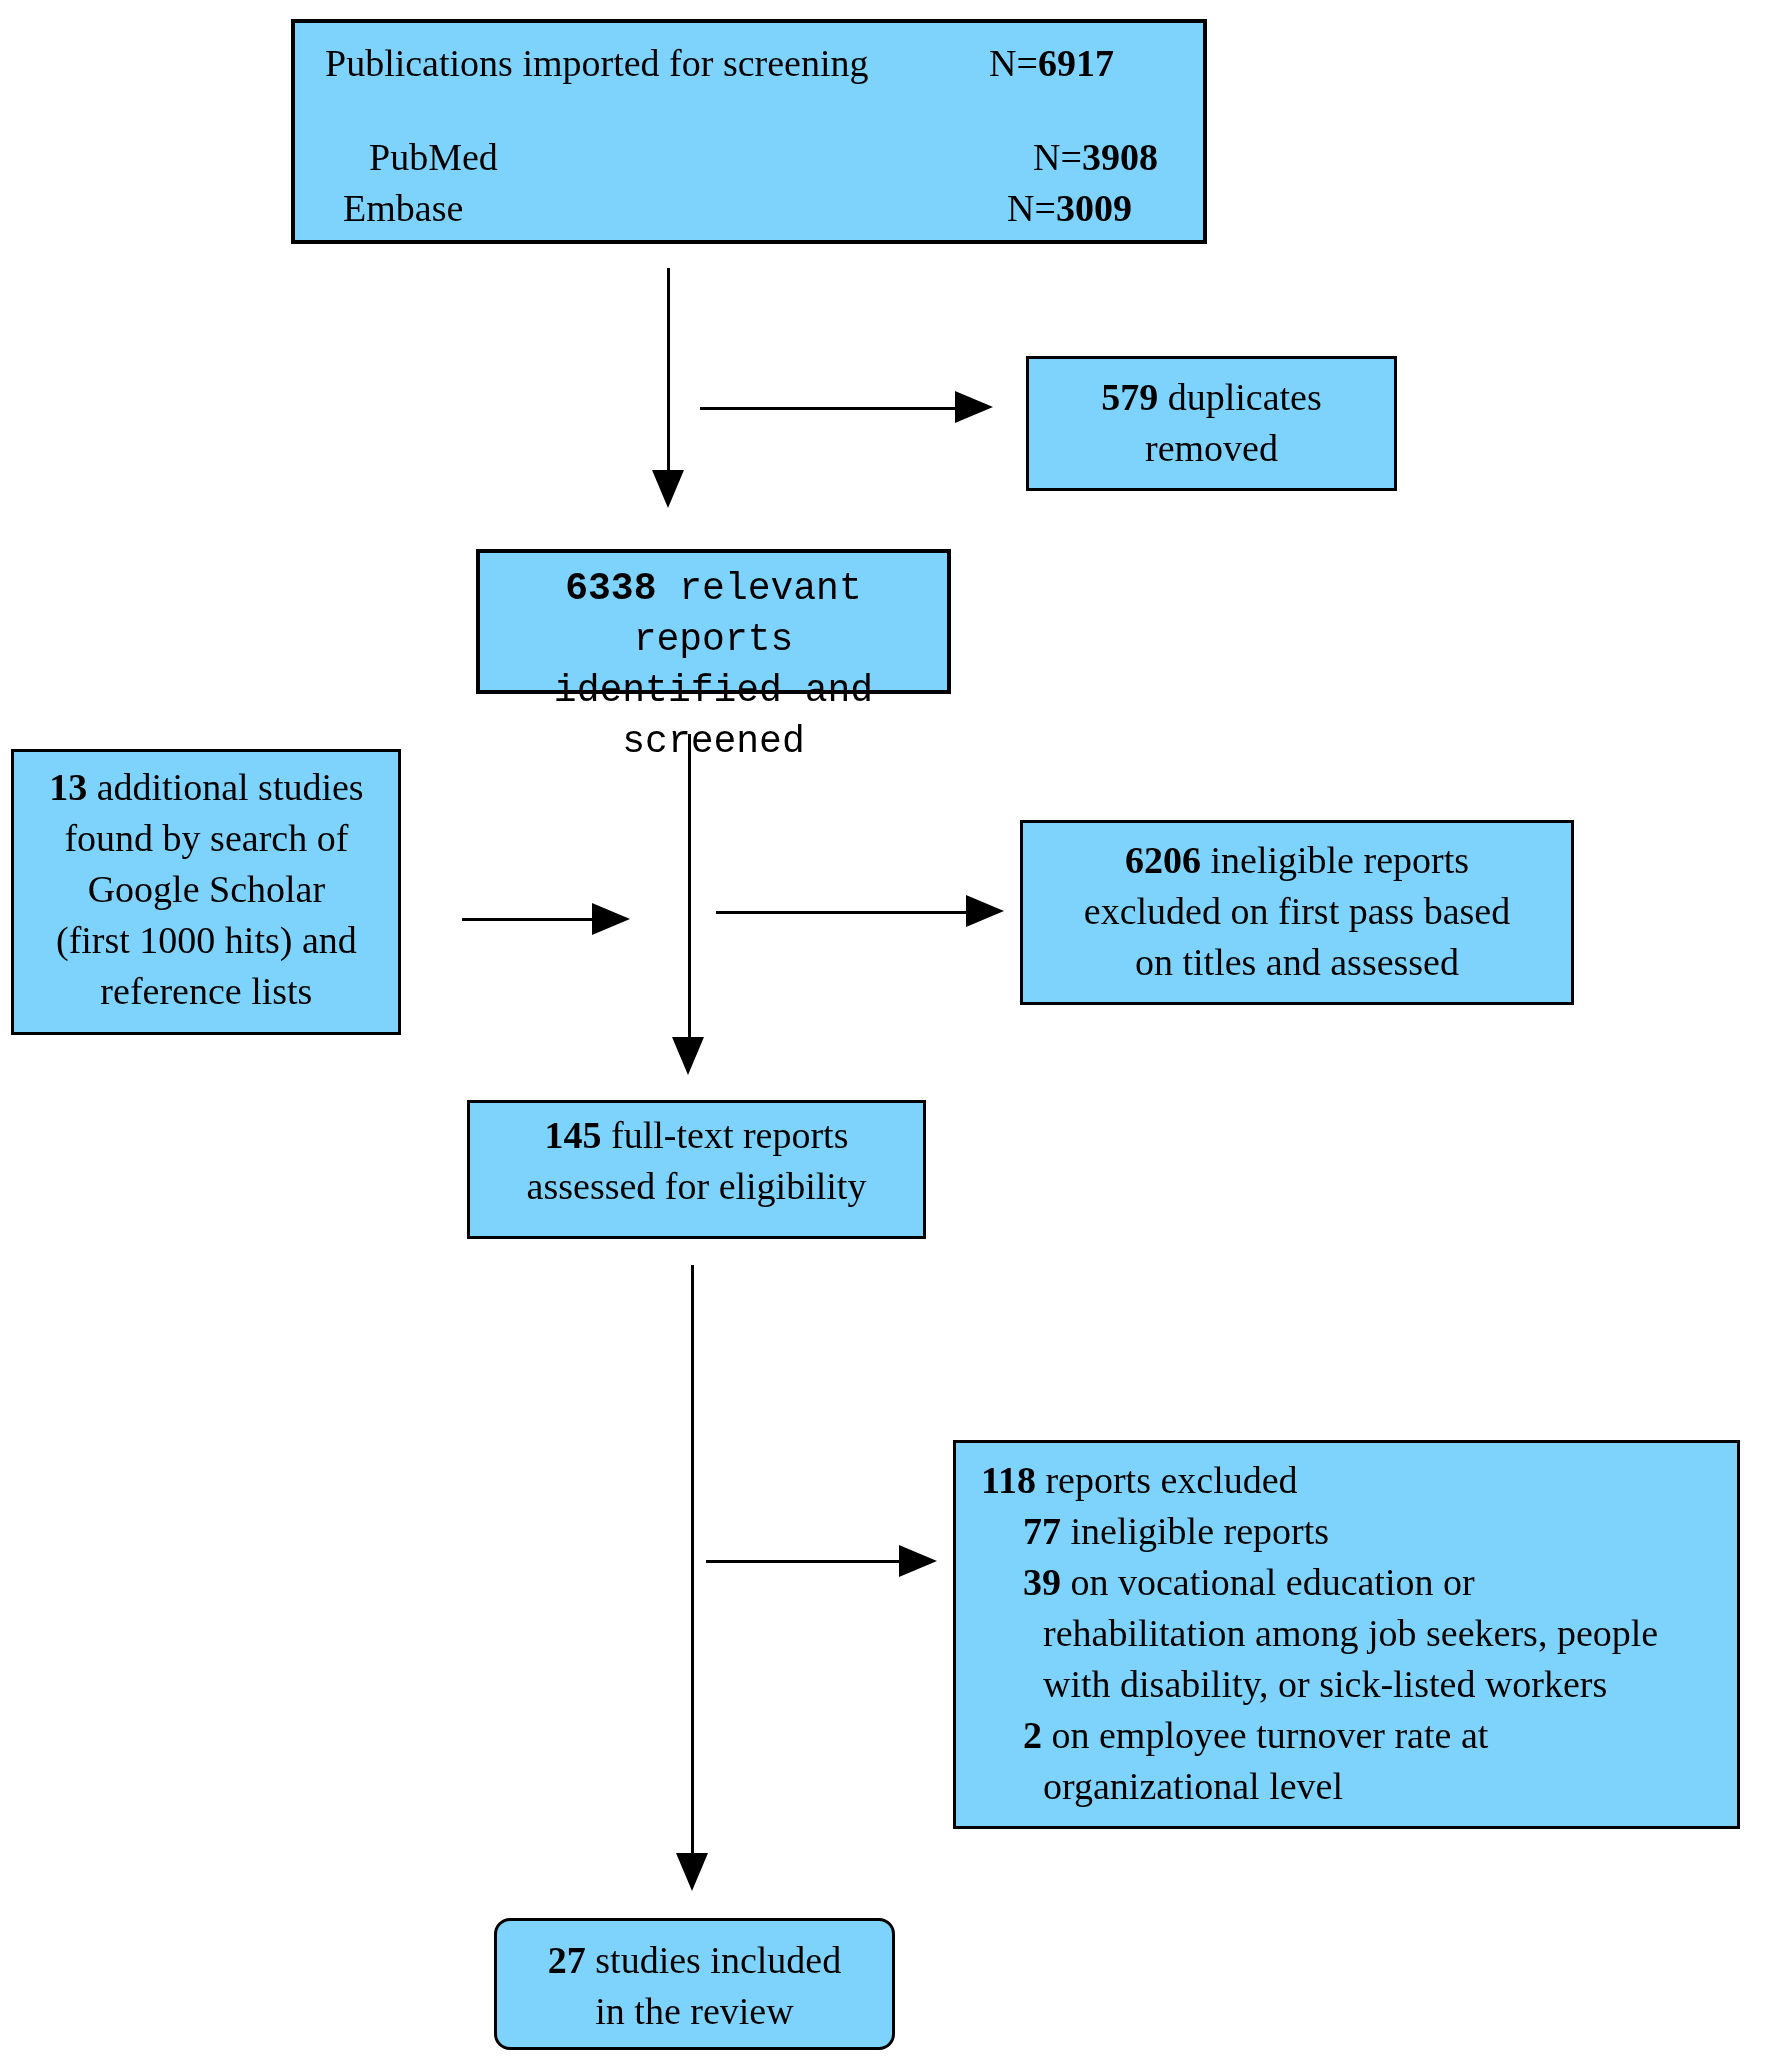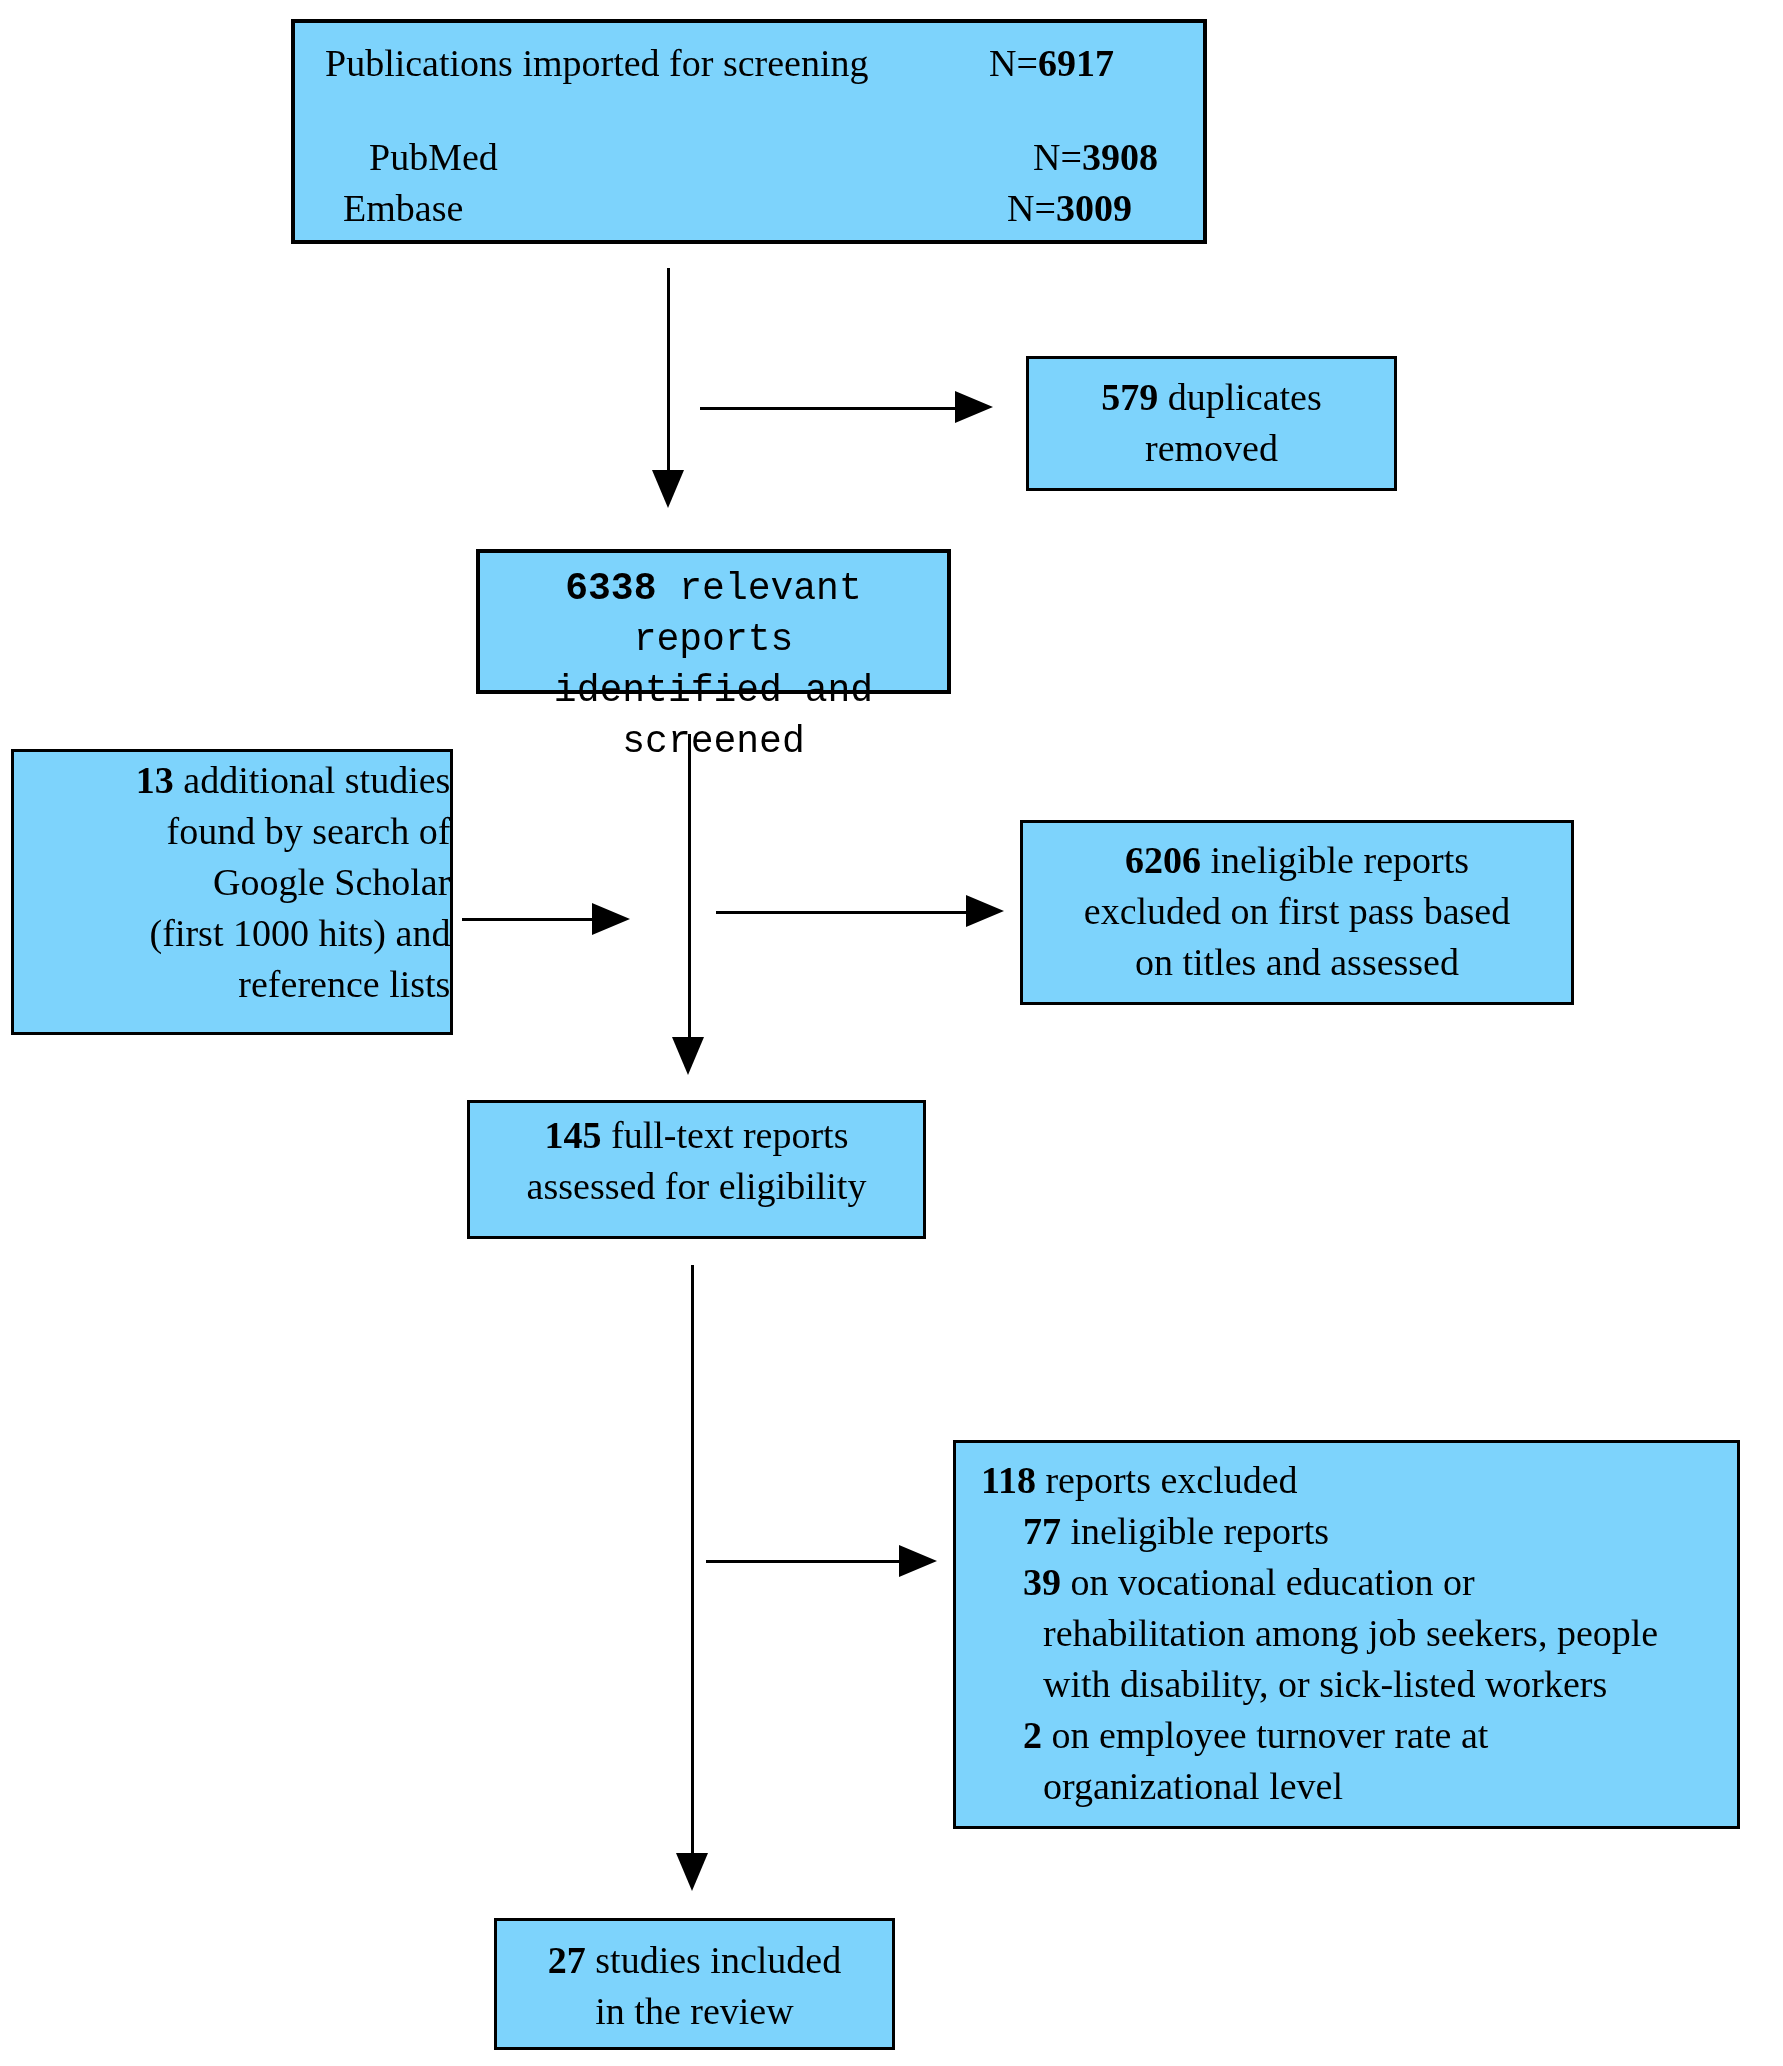--- a/index.html
+++ b/index.html
@@ -53,25 +53,25 @@
     border-width: 4.2px;
     padding: 15.5px 18px 0 30px;
   }
   #box-imported .row { position: relative; height: 51px; }
   #box-imported .row .val { position: absolute; left: 664px; top: 0; white-space: nowrap; }
   #box-imported .row-src { margin-left: 18px; }
   #box-imported .row-pubmed { margin-top: 43px; margin-left: 44px; }
   
   #box-duplicates { left: 1026px; top: 356px; width: 371px; height: 135px; padding-top: 13px; }
   #box-screened   { left: 476px;  top: 549px; width: 475px; height: 145px; border-width: 4.2px; padding-top: 9.6px; font-family: Liberation Mono, monospace; }
-  #box-additional { left: 11.4px;   top: 749px; width: 442px; height: 286px; padding-top: 3px; text-align: right; }
+  #box-additional { left: 11.4px;   top: 749px; width: 390px; height: 286px; padding-top: 10px; }
   #box-ineligible { left: 1020px; top: 820px; width: 554px; height: 185px; padding-top: 12px; }
   #box-fulltext   { left: 467px;  top: 1100px; width: 459px; height: 139px; padding-top: 7.2px; }
   #box-excluded   { left: 953px; top: 1440px; width: 787px; height: 389px; padding: 12px 12px 0 25px; }
-  #box-included   { left: 494px;  top: 1918px; width: 401px; height: 132px; padding-top: 14.3px; }
+  #box-included   { left: 494px;  top: 1918px; width: 401px; height: 132px; padding-top: 14.3px; border-radius: 16px; }
   #box-excluded .ln { white-space: nowrap; }
   #box-excluded .ind1 { padding-left: 42px; }
   #box-excluded .ind2 { padding-left: 62px; }
   
   #arrow-v1-line { left: 667px; top: 268px;  width: 3px;  height: 203px; }
   #arrow-v1-head { left: 652px; top: 470px; }
   #arrow-h1-line { left: 700px; top: 407px;  width: 256px; height: 3px; }
   #arrow-h1-head { left: 955px; top: 391px; }
   #arrow-v2-line { left: 688px; top: 734px; width: 3px;  height: 304px; }
   #arrow-v2-head { left: 672px; top: 1037px; }

